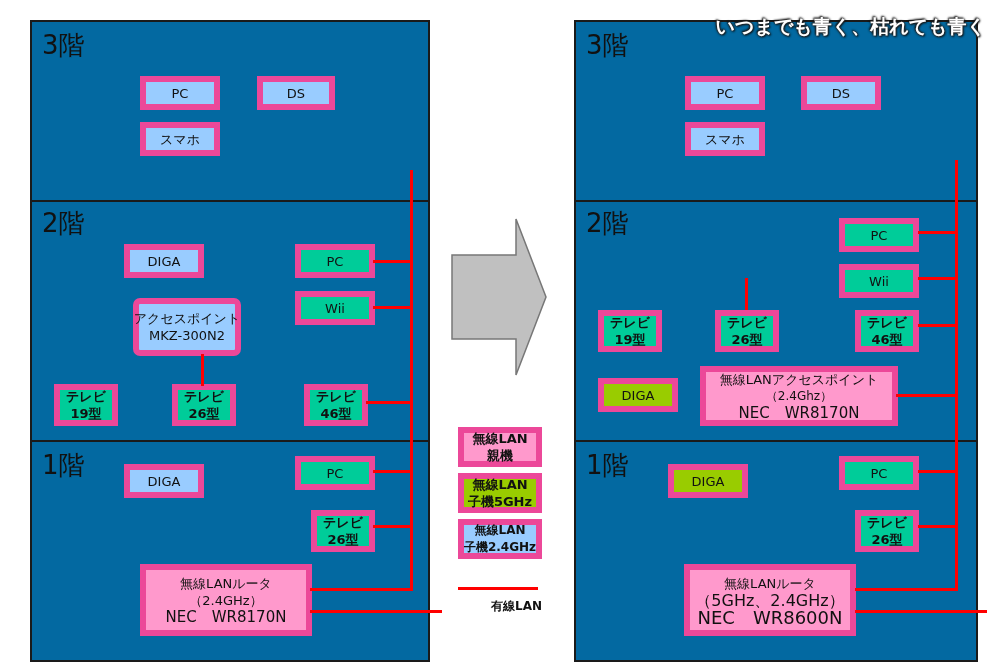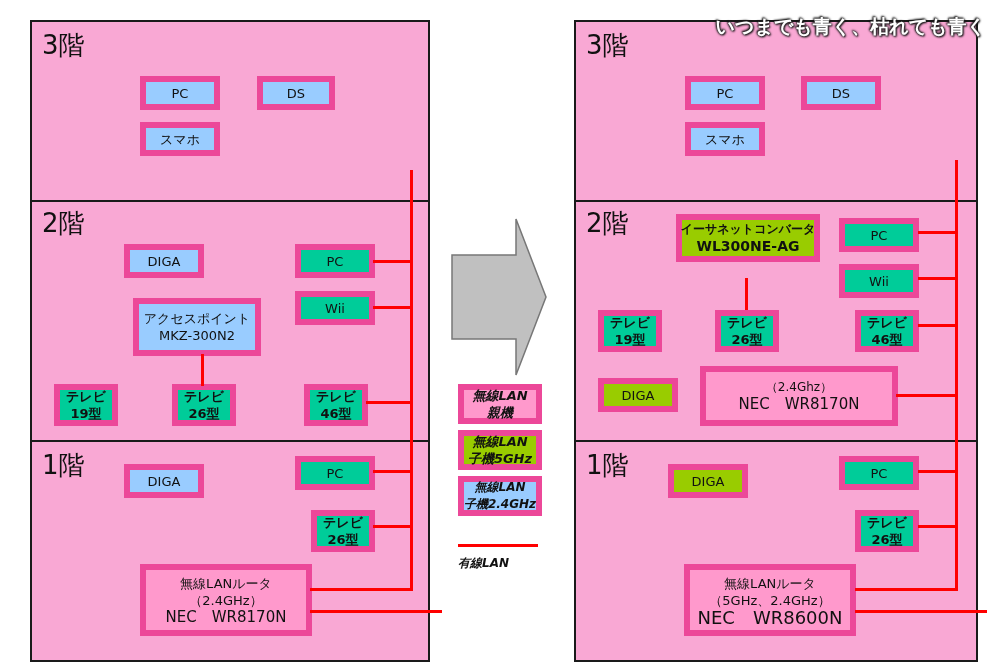--- a/index.html
+++ b/index.html
@@ -1,18 +1,18 @@
 <!DOCTYPE html>
 <html><head>
 <meta charset="utf-8">
 <style>
   html, body { margin:0; padding:0; background:#ffffff; }
   body { width:1000px; height:667px; position:relative; overflow:hidden;
          font-family:"DejaVu Sans", sans-serif; }
-  .panel { position:absolute; border:2px solid #1a1a1a; background:#f9a8d4; box-sizing:border-box; }
+  .panel { position:absolute; border:2px solid #1a1a1a; background:#0369a1; box-sizing:border-box; }
   .floor { position:absolute; left:0; right:0; border-bottom:2px solid #1a1a1a; box-sizing:border-box; }
   .floor:last-child { border-bottom:none; }
   .floor-label { position:absolute; left:10px; top:6px; font-size:26px; color:#111; }
   .box { position:absolute; border:6px solid #ec4899; box-sizing:border-box;
          display:flex; flex-direction:column; align-items:center; justify-content:center;
          font-size:13px; line-height:17px; color:#111; text-align:center; white-space:nowrap; }
   .blue { background:#99ccff; }
   .teal { background:#00cc99; }
   .green { background:#99cc00; }
   .pink { background:#ff99cc; }
@@ -45,21 +45,21 @@
     <div class="floor-label">2階</div>
     <div class="box blue" style="left:92px;top:44px;width:80px;height:34px;">
         <span>DIGA</span>
       </div>
     <div class="box teal" style="left:263px;top:44px;width:80px;height:34px;">
         <span>PC</span>
       </div>
     <div class="box teal" style="left:263px;top:91px;width:80px;height:34px;">
         <span>Wii</span>
       </div>
-    <div class="box blue" style="left:101px;top:98px;width:128px;height:58px;">
+    <div class="box blue" style="left:101px;top:98px;width:108px;height:58px;border-radius:7px;">
         <span>アクセスポイント</span>
         <span>MKZ-300N2</span>
       </div>
     <div class="box teal" style="left:22px;top:184px;width:64px;height:42px;font-weight:bold;">
         <span>テレビ</span>
         <span>19型</span>
       </div>
     <div class="box teal" style="left:140px;top:184px;width:64px;height:42px;font-weight:bold;">
         <span>テレビ</span>
         <span>26型</span>
@@ -97,56 +97,52 @@
 <div class="wire" style="left:201px;top:354px;width:3px;height:32px;"></div>
 <div class="wire" style="left:373px;top:470px;width:38px;height:3px;"></div>
 <div class="wire" style="left:373px;top:525px;width:38px;height:3px;"></div>
 <div class="wire" style="left:310px;top:588px;width:103px;height:3px;"></div>
 <div class="wire" style="left:310px;top:610px;width:132px;height:3px;"></div>
 
 <svg class="arrow" width="100" height="160" viewBox="0 0 100 160">
   <polygon points="2,38 66,38 66,2 96,80 66,158 66,122 2,122" fill="#c0c0c0" stroke="#777" stroke-width="1.5"></polygon>
 </svg>
 
-<div class="legend" style="top:384px;font-style:italic;">
+<div class="legend" style="top:427px;">
   <div class="box pink" style="position:relative;left:0;top:0;width:84px;height:40px;font-weight:bold;">
       <span>無線LAN</span>
       <span>親機</span>
     </div>
   <div class="box green" style="position:relative;left:0;top:6px;width:84px;height:40px;font-weight:bold;">
       <span>無線LAN</span>
       <span>子機5GHz</span>
     </div>
   <div class="box blue" style="position:relative;left:0;top:12px;width:84px;height:40px;font-weight:bold;font-size:12px;">
       <span>無線LAN</span>
       <span>子機2.4GHz</span>
     </div>
   <div class="wire" style="position:relative;left:0;top:40px;width:80px;height:3px;"></div>
-  <div style="position:relative;top:48px;text-align:left;font-size:12px;font-weight:bold;color:#111;">有線LAN</div>
+  <div style="position:relative;top:48px;text-align:right;font-size:12px;font-weight:bold;color:#111;">有線LAN</div>
 </div>
 
 <div class="panel" style="left:574px;top:20px;width:404px;height:642px;">
   <div class="floor" style="top:0;height:180px;">
     <div class="floor-label">3階</div>
     <div class="box blue" style="left:109px;top:54px;width:80px;height:34px;">
         <span>PC</span>
       </div>
     <div class="box blue" style="left:225px;top:54px;width:80px;height:34px;">
         <span>DS</span>
       </div>
     <div class="box blue" style="left:109px;top:100px;width:80px;height:34px;">
         <span>スマホ</span>
       </div>
   </div>
   <div class="floor" style="top:178px;height:242px;">
     <div class="floor-label">2階</div>
-    <div class="box green" style="left:100px;top:14px;width:144px;height:48px;font-weight:bold;">
-        <span style="font-size:12px;">イーサネットコンバータ</span>
-        <span style="font-size:14px;">WL300NE-AG</span>
-      </div>
     <div class="box teal" style="left:263px;top:18px;width:80px;height:34px;">
         <span>PC</span>
       </div>
     <div class="box teal" style="left:263px;top:64px;width:80px;height:34px;">
         <span>Wii</span>
       </div>
     <div class="box teal" style="left:22px;top:110px;width:64px;height:42px;font-weight:bold;">
         <span>テレビ</span>
         <span>19型</span>
       </div>
@@ -155,39 +151,40 @@
         <span>26型</span>
       </div>
     <div class="box teal" style="left:279px;top:110px;width:64px;height:42px;font-weight:bold;">
         <span>テレビ</span>
         <span>46型</span>
       </div>
     <div class="box green" style="left:22px;top:178px;width:80px;height:34px;">
         <span>DIGA</span>
       </div>
     <div class="box pink" style="left:124px;top:166px;width:198px;height:60px;">
+        <span>無線LANアクセスポイント</span>
         <span style="font-size:12px;">（2.4Ghz）</span>
         <span style="font-size:15px;">NEC　WR8170N</span>
       </div>
   </div>
   <div class="floor" style="top:420px;height:218px;">
     <div class="floor-label">1階</div>
     <div class="box green" style="left:92px;top:22px;width:80px;height:34px;">
         <span>DIGA</span>
       </div>
     <div class="box teal" style="left:263px;top:14px;width:80px;height:34px;">
         <span>PC</span>
       </div>
     <div class="box teal" style="left:279px;top:68px;width:64px;height:42px;font-weight:bold;">
         <span>テレビ</span>
         <span>26型</span>
       </div>
     <div class="box pink" style="left:108px;top:122px;width:172px;height:72px;">
         <span>無線LANルータ</span>
-        <span style="font-size:13px;">（5GHz、2.4GHz）</span>
+        <span style="font-size:16px;">（5GHz、2.4GHz）</span>
         <span style="font-size:18px;">NEC　WR8600N</span>
       </div>
   </div>
 </div>
 
 <div class="wire" style="left:955px;top:160px;width:3px;height:430px;"></div>
 <div class="wire" style="left:918px;top:231px;width:38px;height:3px;"></div>
 <div class="wire" style="left:918px;top:277px;width:38px;height:3px;"></div>
 <div class="wire" style="left:918px;top:324px;width:38px;height:3px;"></div>
 <div class="wire" style="left:896px;top:394px;width:60px;height:3px;"></div>

